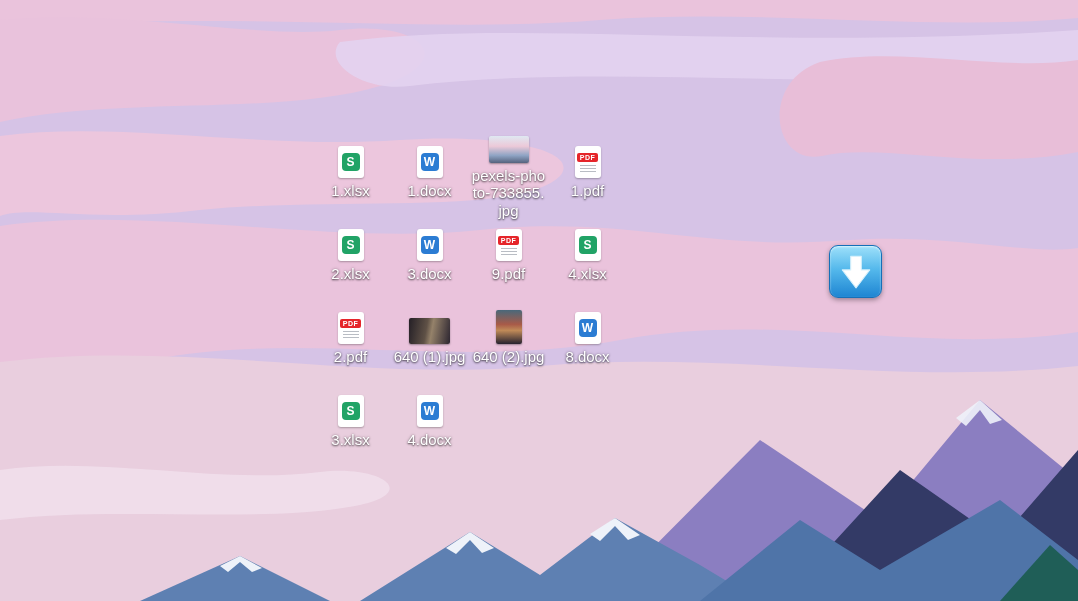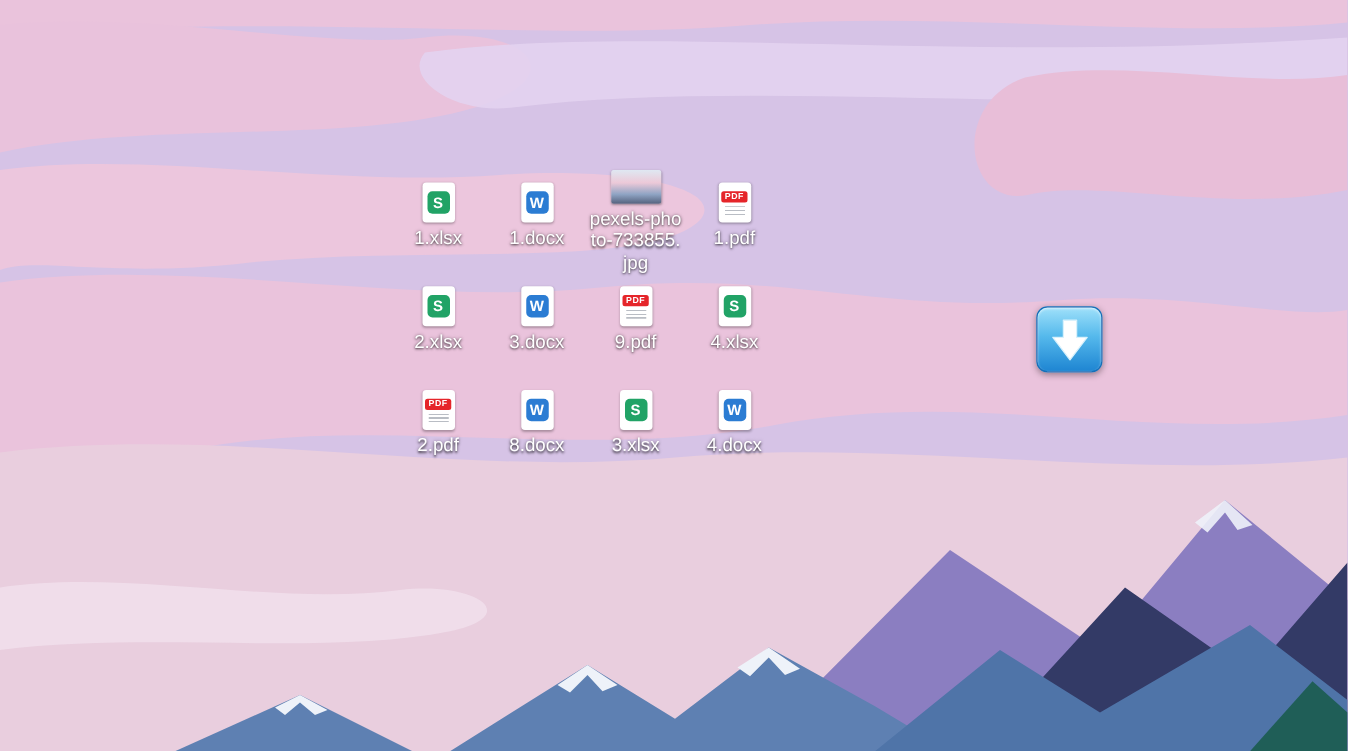--- a/index.html
+++ b/index.html
@@ -151,20 +151,32 @@
       <div class="art">
         <div class="page pdf">
           <span class="pdf-badge">PDF</span>
           <span class="doclines"></span>
         </div>
       </div>
       <div class="lbl">2.pdf</div>
     </div>
     <div class="cell">
       <div class="art">
+        <div class="thumb landscape-dark"></div>
+      </div>
+      <div class="lbl">640 (1).jpg</div>
+    </div>
+    <div class="cell">
+      <div class="art">
+        <div class="thumb portrait-warm"></div>
+      </div>
+      <div class="lbl">640 (2).jpg</div>
+    </div>
+    <div class="cell">
+      <div class="art">
         <div class="page">
           <span class="sq blue">W</span>
         </div>
       </div>
       <div class="lbl">8.docx</div>
     </div>
     <div class="cell">
       <div class="art">
         <div class="page">
           <span class="sq green">S</span>

